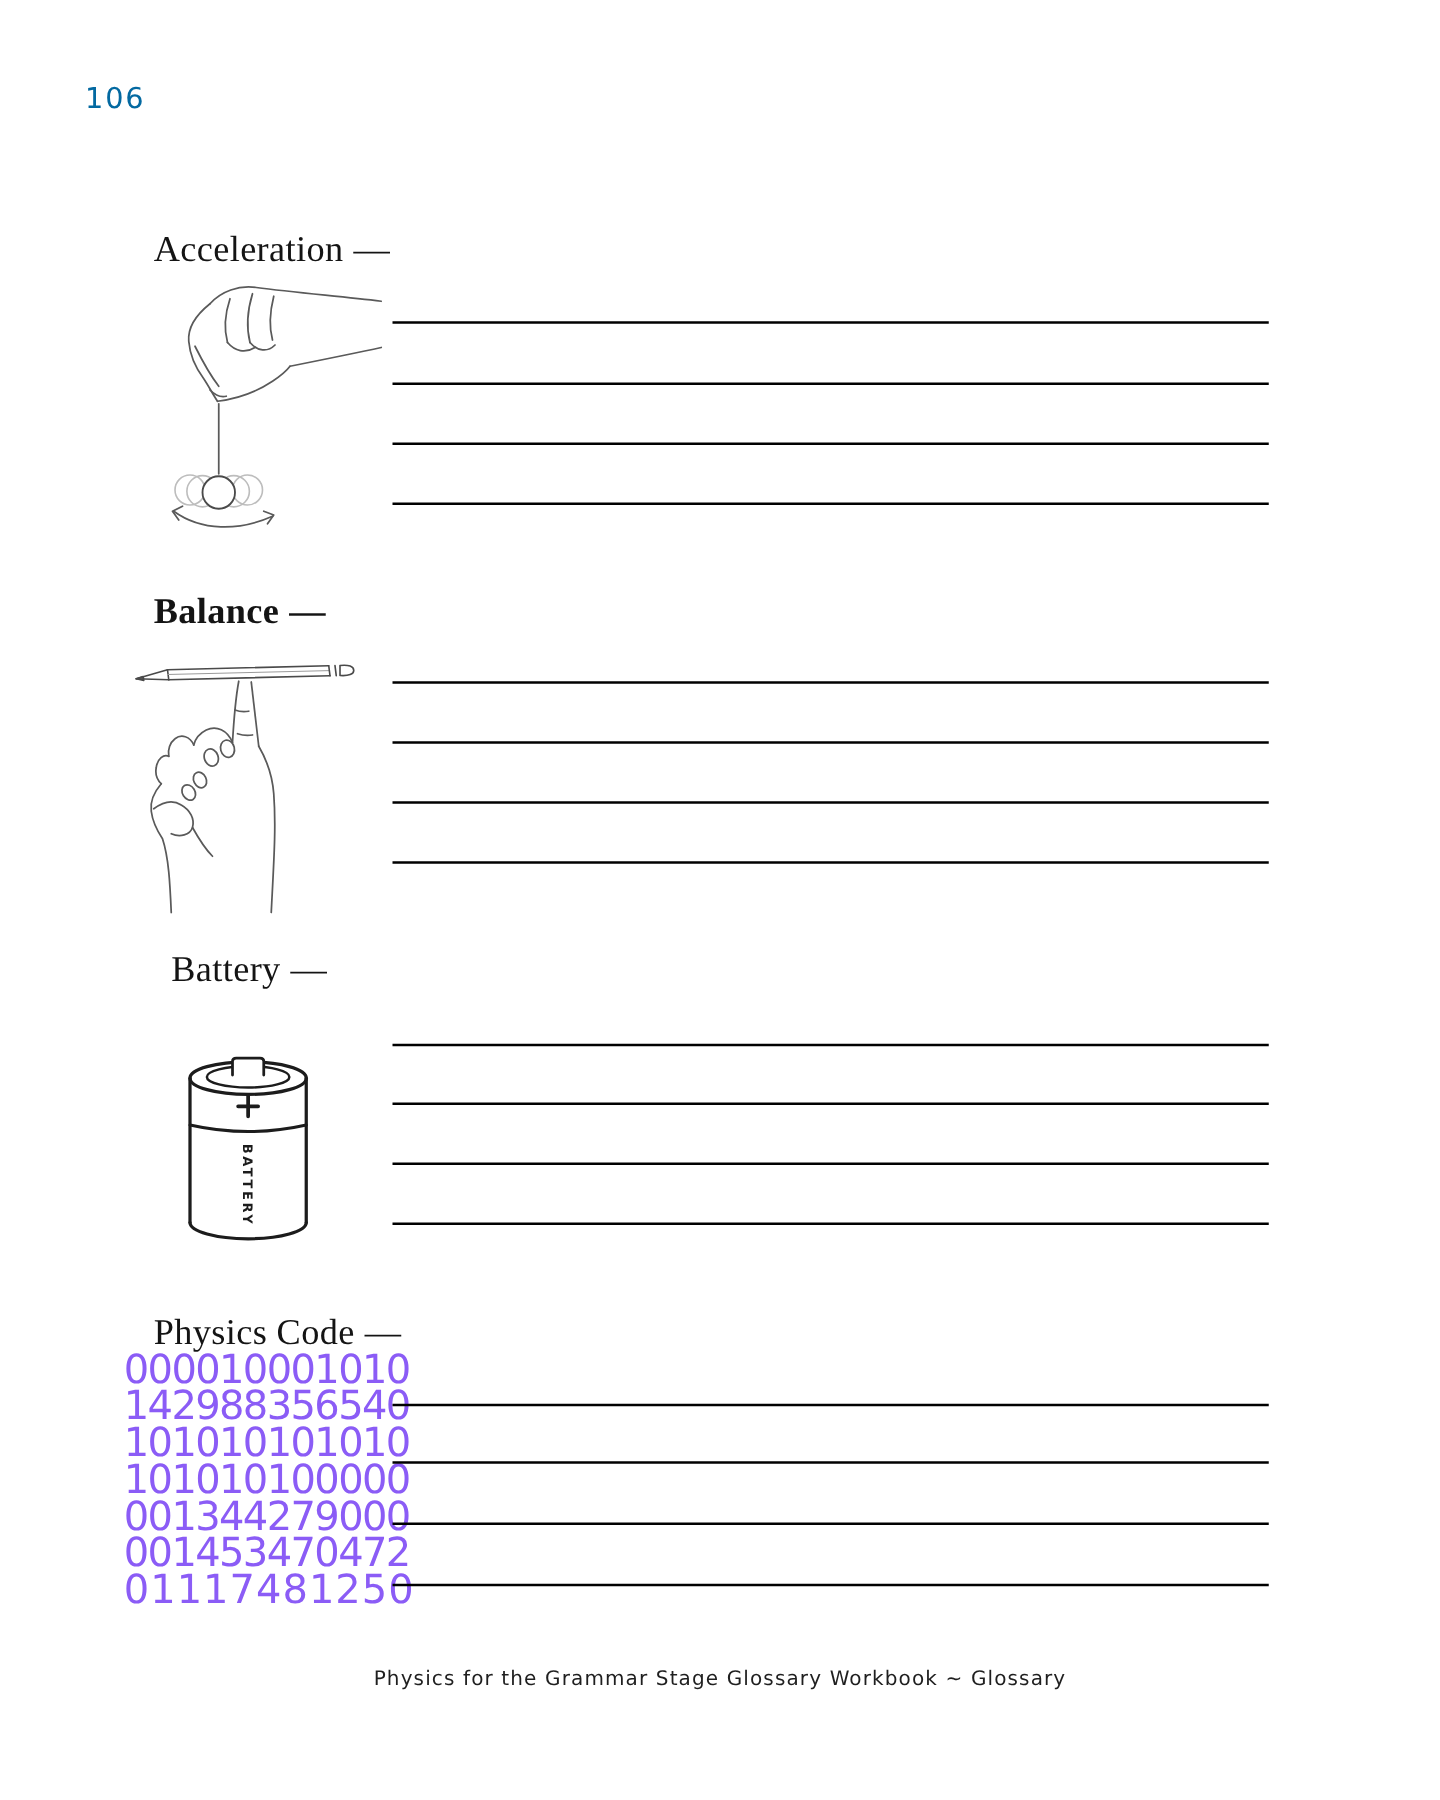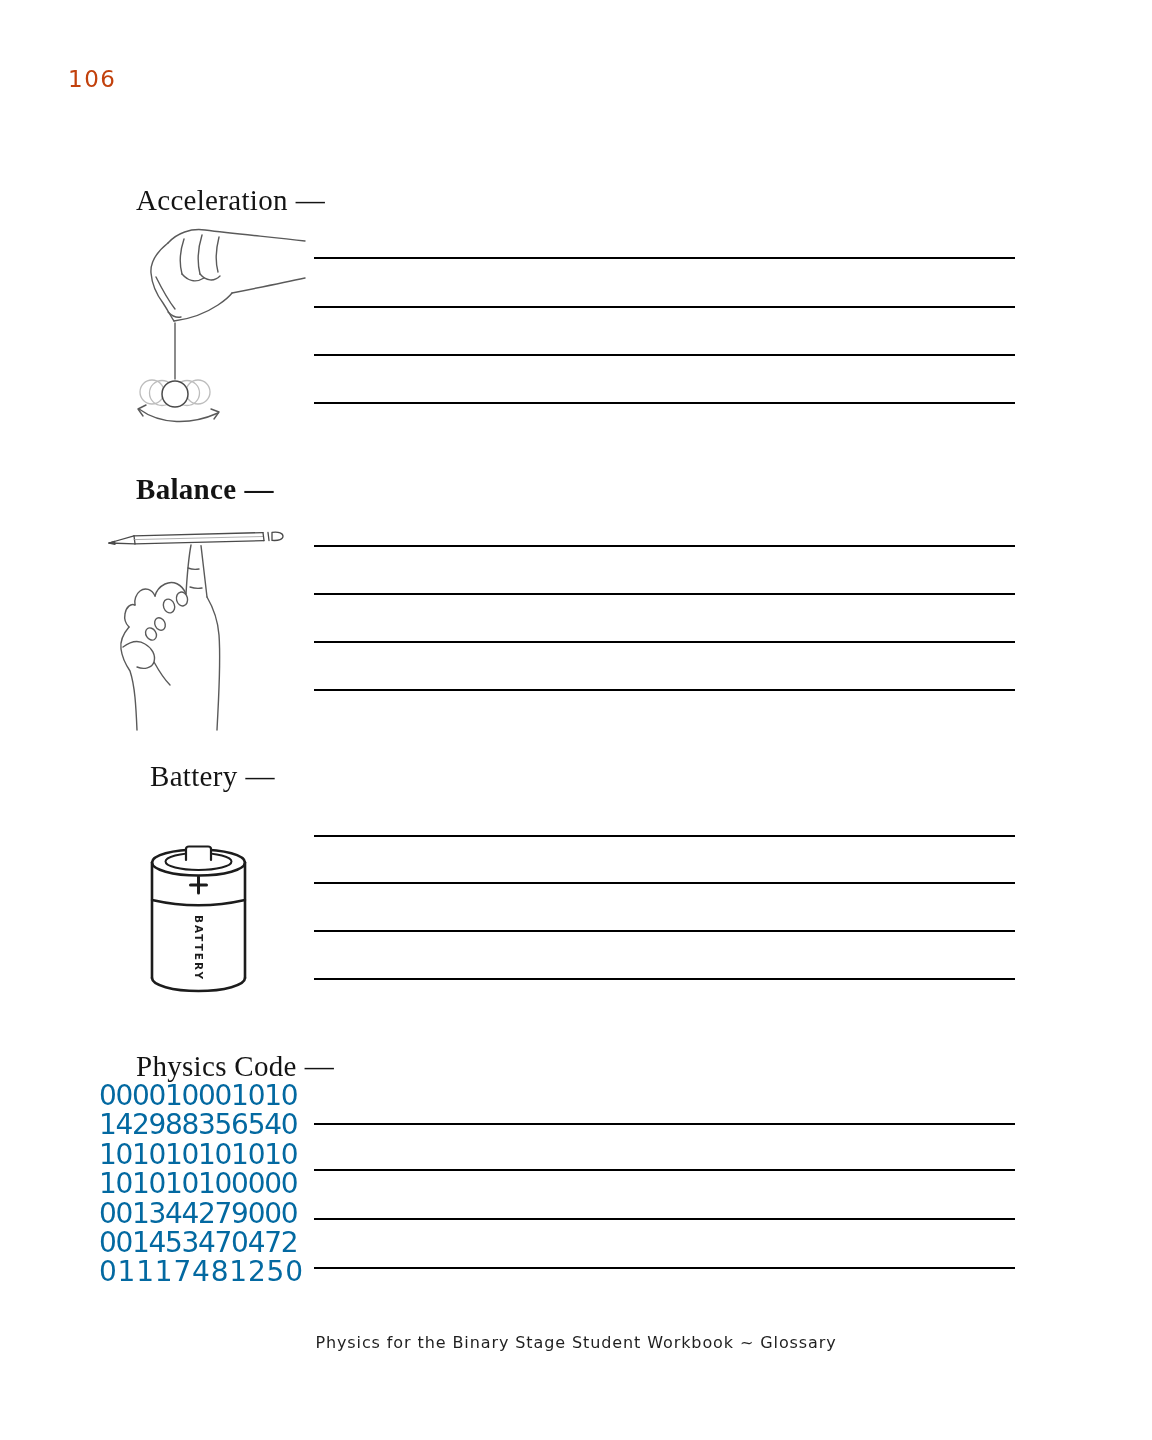--- a/index.html
+++ b/index.html
@@ -3,36 +3,36 @@
 <meta charset="utf-8">
 <style>
   html,body{margin:0;padding:0;background:#e8e8e8;}
   #page{
     position:relative;width:1152px;height:1440px;background:#ffffff;
     font-family:"Liberation Sans",sans-serif;color:#141414;overflow:hidden;
     margin:0 auto;
   }
   .pagenum{
     position:absolute;left:68px;top:66px;
-    font-family:"DejaVu Sans",sans-serif;font-size:23px;letter-spacing:1.5px;color:#c2410c;
+    font-family:"DejaVu Sans",sans-serif;font-size:23px;letter-spacing:1.5px;color:#0369a1;
   }
   .term-heading{
-    position:absolute;left:136px;white-space:nowrap;
+    position:absolute;left:123px;white-space:nowrap;
     font-family:"Liberation Serif",serif;font-size:29px;color:#141414;letter-spacing:0.3px;
   }
   .term-heading .dash{margin-left:8px;}
   .rule{
     position:absolute;left:314px;width:701px;height:0;
     border-top:2px solid #000;
   }
   .illus{position:absolute;}
   .binary-block{
     position:absolute;left:99px;top:1081px;
-    font-family:"DejaVu Sans",sans-serif;font-size:28px;line-height:29.4px;
-    color:#0369a1;letter-spacing:-1.3px;white-space:nowrap;
+    font-family:"DejaVu Sans",sans-serif;font-size:32px;line-height:29.4px;
+    color:#8b5cf6;letter-spacing:-1.3px;white-space:nowrap;
   }
   .binary-block .row7{letter-spacing:0.8px;}
   .footer{
     position:absolute;left:0;top:1333px;width:100%;text-align:center;
     font-family:"DejaVu Sans",sans-serif;font-size:16px;letter-spacing:0.9px;color:#1f1f1f;
   }
 </style>
 </head>
 <body>
 
@@ -162,15 +162,15 @@
       <div>001453470472</div>
       <div class="row7">01117481250</div>
     </div>
 
     <div class="rule" style="top:1123px;"></div>
     <div class="rule" style="top:1169px;"></div>
     <div class="rule" style="top:1218px;"></div>
     <div class="rule" style="top:1267px;"></div>
   </div>
 
-  <div class="footer">Physics for the Binary Stage Student Workbook ~ Glossary</div>
+  <div class="footer">Physics for the Grammar Stage Glossary Workbook ~ Glossary</div>
 
 </div>
 
 </body></html>

